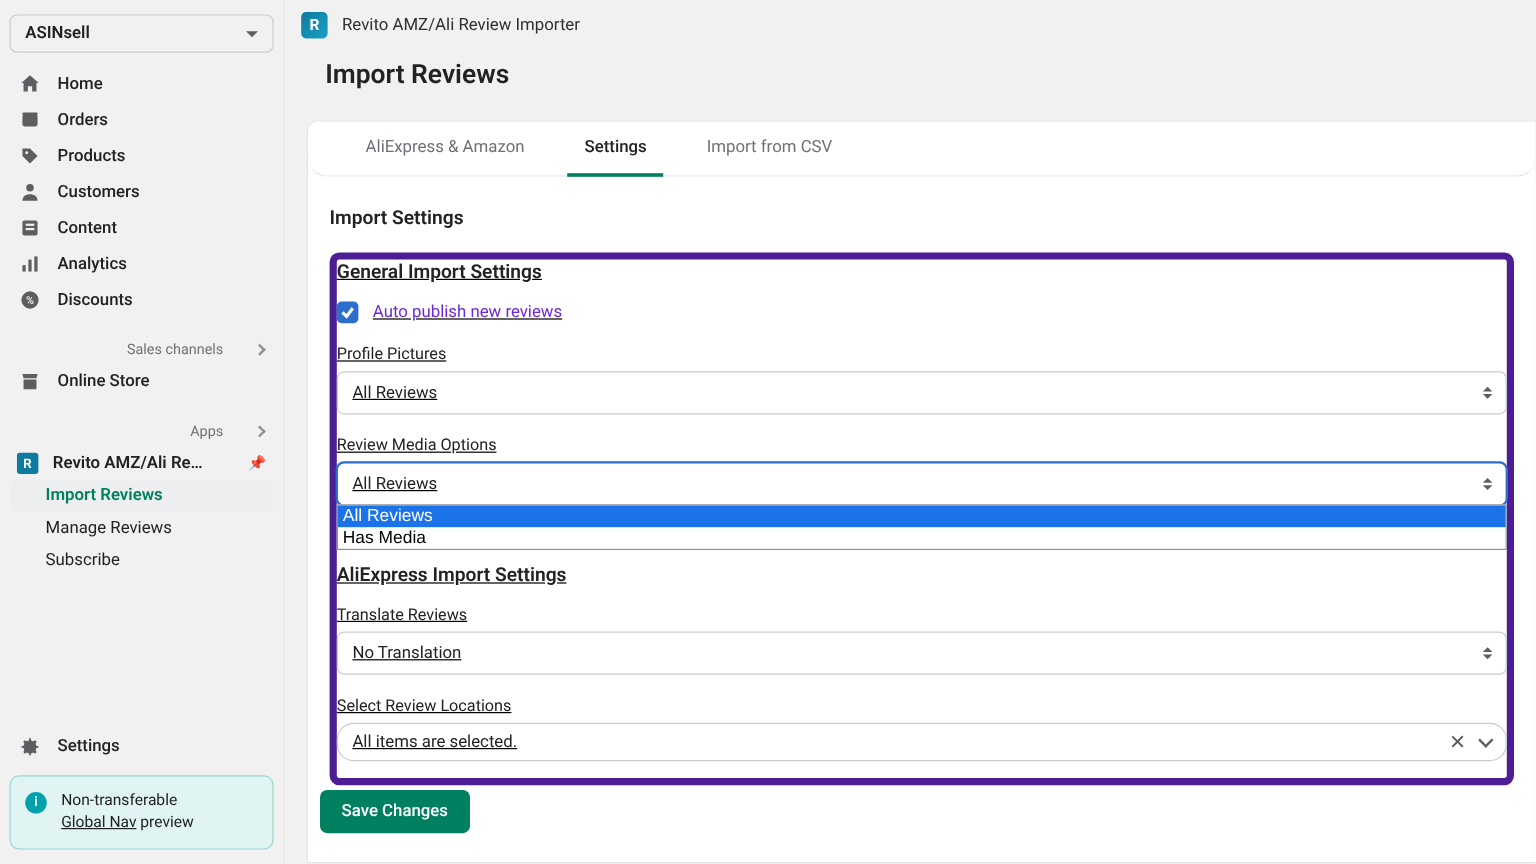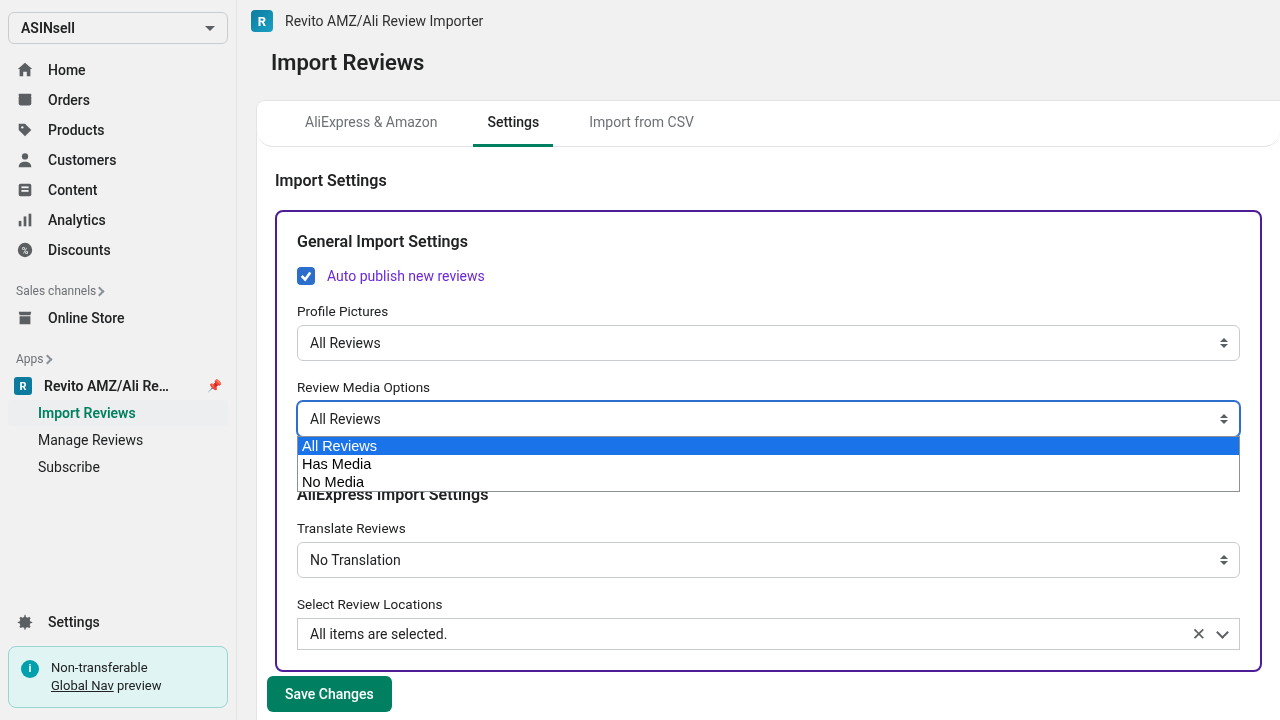--- a/index.html
+++ b/index.html
@@ -3,21 +3,21 @@
 <meta charset="utf-8">
 <style>
 * { margin: 0; padding: 0; box-sizing: border-box; font-family: -apple-system, BlinkMacSystemFont, "Segoe UI", Roboto, sans-serif; }
 body { background: #f1f1f1; width: 1280px; height: 720px; overflow: hidden; display: flex; }
 .sidebar { width: 237px; background: #f1f1f1; border-right: 1px solid #e1e3e5; display: flex; flex-direction: column; padding: 12px 8px 8px 8px; }
 .store-select { display: flex; align-items: center; justify-content: space-between; border: 1px solid #c9cccf; border-radius: 6px; padding: 7px 12px; margin-bottom: 12px; cursor: pointer; background: #fff0; }
 .store-name { font-weight: 600; font-size: 14px; color: #202223; }
 .caret-down { width: 0; height: 0; border-left: 5px solid transparent; border-right: 5px solid transparent; border-top: 5px solid #5c5f62; }
 .nav-item { display: flex; align-items: center; gap: 14px; padding: 5px 8px; border-radius: 4px; cursor: pointer; font-size: 14px; color: #202223; font-weight: 500; margin-bottom: 2px; }
 .nav-icon { width: 18px; height: 18px; display: flex; align-items: center; justify-content: center; color: #5c5f62; }
-.section-header { display: flex; align-items: center; justify-content: flex-start; padding: 6px 8px; font-size: 12px; color: #6d7175; margin-top: 12px; cursor: pointer; }
+.section-header { display: flex; align-items: center; justify-content: flex-end; padding: 6px 8px; font-size: 12px; color: #6d7175; margin-top: 12px; cursor: pointer; gap: 27px; }
 .chevron-r { width: 7px; height: 7px; border-right: 2px solid #8c9196; border-bottom: 2px solid #8c9196; transform: rotate(-45deg); }
 .app-row { display: flex; align-items: center; justify-content: space-between; padding: 5px 6px; border-radius: 4px; cursor: pointer; }
 .app-row-left { display: flex; align-items: center; gap: 12px; overflow: hidden; }
 .app-logo-sm { width: 18px; height: 18px; background: #0d7b9e; border-radius: 3px; display: flex; align-items: center; justify-content: center; color: #fff; font-size: 11px; font-weight: 700; }
 .app-name-sm { font-size: 14px; font-weight: 600; color: #202223; white-space: nowrap; overflow: hidden; text-overflow: ellipsis; max-width: 126px; }
 .pin-icon { color: #8c9196; font-size: 12px; }
 .sub-nav { margin-left: 0; }
 .sub-nav-item { padding: 5px 8px 5px 30px; font-size: 14px; color: #202223; border-radius: 4px; cursor: pointer; margin-bottom: 1px; }
 .sub-nav-item.active { background: #edeeef; color: #008060; font-weight: 600; }
 .spacer { flex: 1; }
@@ -29,37 +29,37 @@
 .app-header { display: flex; align-items: center; gap: 12px; padding: 10px 14px 4px 14px; }
 .app-logo-lg { width: 22px; height: 22px; background: linear-gradient(135deg,#0d7b9e,#1aa0c4); border-radius: 4px; display: flex; align-items: center; justify-content: center; color: #fff; font-size: 13px; font-weight: 700; }
 .app-title { font-size: 14px; color: #303030; font-weight: 400; }
 .page-title { font-size: 22px; font-weight: 600; color: #202223; padding: 14px 34px 18px 34px; }
 .content-wrap { flex: 1; overflow-y: auto; padding: 0 0 20px 0; }
 .tabs { display: flex; gap: 22px; padding: 0 34px; border-bottom: 1px solid #e1e3e5; margin-top: 8px; border-radius: 16px; }
 .tab { padding: 13px 14px 14px 14px; font-size: 14px; color: #6d7175; cursor: pointer; border-bottom: 3px solid transparent; margin-bottom: -1px; }
 .tab.active { color: #202223; font-weight: 500; border-bottom-color: #008060; }
 .card { background: #fff; border-radius: 8px; margin: 0 0 0 20px; padding: 24px 18px 24px 18px; box-shadow: 0 0 0 1px rgba(0,0,0,0.05); }
 .card-title { font-size: 16px; font-weight: 600; color: #202223; margin-bottom: 20px; padding-left: 0; }
-.inner-card { border: 2px solid #4c1d95; border-radius: 8px; padding: 20px; position: relative; }
+.inner-card { border: 6px solid #4c1d95; border-radius: 8px; position: relative; text-decoration: underline; }
 .section-heading { font-size: 16px; font-weight: 600; color: #202223; margin-bottom: 16px; }
 .checkbox-row { display: flex; align-items: center; gap: 12px; margin-bottom: 18px; }
 .cb { width: 18px; height: 18px; border-radius: 4px; background: #2c6ecb; display: flex; align-items: center; justify-content: center; cursor: pointer; }
 .cb svg { width: 12px; height: 12px; stroke: #fff; stroke-width: 3; fill: none; }
 .cb-label { font-size: 14px; color: #6d28d9; }
 .field-label { font-size: 13.5px; color: #202223; margin-bottom: 6px; display: block; }
 .select-wrap { position: relative; margin-bottom: 18px; }
 .select { width: 100%; border: 1px solid #c9cccf; border-radius: 6px; padding: 9px 34px 9px 12px; font-size: 14px; color: #202223; background: #fff; cursor: pointer; display: flex; align-items: center; justify-content: space-between; }
 .select.open { border-color: #2c6ecb; box-shadow: 0 0 0 1px #2c6ecb; }
 .select-arrows { position: absolute; right: 12px; top: 50%; transform: translateY(-50%); display: flex; flex-direction: column; gap: 2px; pointer-events: none; }
 .arr-up { width: 0; height: 0; border-left: 4px solid transparent; border-right: 4px solid transparent; border-bottom: 4px solid #5c5f62; }
 .arr-down { width: 0; height: 0; border-left: 4px solid transparent; border-right: 4px solid transparent; border-top: 4px solid #5c5f62; }
 .dropdown { position: absolute; left: 0; right: 0; top: 100%; margin-top: -1px; background: #fff; border: 1px solid #8c9196; z-index: 10; }
 .dropdown-item { padding: 1px 4px; font-size: 14.5px; cursor: pointer; font-family: Arial, sans-serif; }
 .dropdown-item.hl { background: #1a73e8; color: #fff; }
-.multi-select { width: 100%; border: 1px solid #c9cccf; border-radius: 0; padding: 7px 34px 7px 12px; font-size: 14px; color: #202223; background: #fff; cursor: pointer; display: flex; align-items: center; justify-content: space-between; margin-bottom: 0; position: relative; }
+.multi-select { width: 100%; border: 1px solid #c9cccf; border-radius: 14px; padding: 7px 34px 7px 12px; font-size: 14px; color: #202223; background: #fff; cursor: pointer; display: flex; align-items: center; justify-content: space-between; margin-bottom: 14px; position: relative; }
 .multi-right { display: flex; align-items: center; gap: 12px; position: absolute; right: 12px; }
 .x-icon { font-size: 17px; color: #5c5f62; cursor: pointer; }
 .chev-dn { width: 9px; height: 9px; border-right: 2px solid #5c5f62; border-bottom: 2px solid #5c5f62; transform: rotate(45deg); margin-top: -4px; }
 .section-sep { height: 18px; }
 .save-btn { background: #008060; color: #fff; border: none; border-radius: 6px; padding: 10px 18px; font-size: 14px; font-weight: 500; cursor: pointer; margin-top: 4px; margin-left: -8px; }
 .tabs-card-wrap { background: #fff; border-top-left-radius: 8px; margin-left: 20px; box-shadow: 0 0 0 1px rgba(0,0,0,0.05); }
 </style>
 </head>
 <body>
 
@@ -231,21 +231,20 @@
             <div class="select open">
               <span>All Reviews</span>
             </div>
             <div class="select-arrows">
                 <span class="arr-up"></span>
                 <span class="arr-down"></span>
               </div>
             <div class="dropdown">
               <div class="dropdown-item hl">All Reviews</div>
               <div class="dropdown-item">Has Media</div>
-              <div class="dropdown-item">No Media</div>
             </div>
           </div>
 
           <div class="section-sep"></div>
           <div style="height:30px;"></div>
 
           <div class="section-heading">AliExpress Import Settings</div>
 
           <label class="field-label">Translate Reviews</label>
           <div class="select-wrap">

